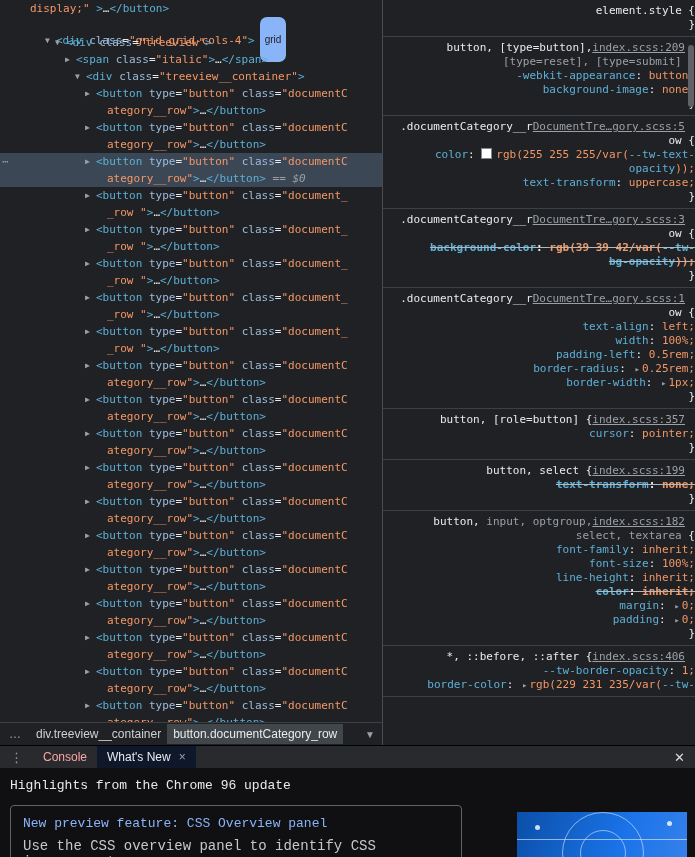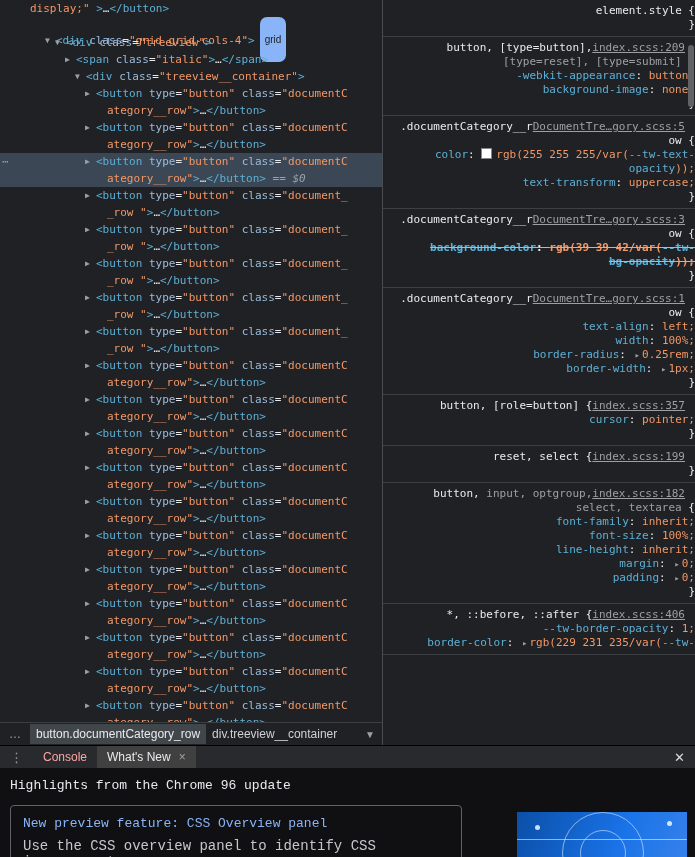--- a/index.html
+++ b/index.html
@@ -48,21 +48,21 @@
   .src-link{float:right;color:#9aa0a6;text-decoration:underline;margin-right:10px;}
   .tk-swt,.tk-sww{display:inline-block;width:9px;height:9px;border:1px solid #80868b;margin-right:4px;vertical-align:-1px;}
   .tk-swt{background:linear-gradient(45deg,#777 25%,#2a2a2a 25%,#2a2a2a 50%,#777 50%,#777 75%,#2a2a2a 75%);background-size:6px 6px;}
   .tk-sww{background:#ffffff;}
   .styles-scroll-thumb{position:absolute;right:1px;top:45px;width:6px;height:62px;background:#5f6368;border-radius:3px;}
   
   .drawer-bar{position:absolute;top:745px;left:0;width:695px;height:23px;background:#292a2d;border-top:1px solid #000;
     display:flex;align-items:stretch;box-sizing:border-box;}
   .drawer-menu{color:#9aa0a6;font-size:13px;display:flex;align-items:center;padding:0 10px;}
   .drawer-tab{color:#fca5a5;font-size:12px;padding:0 10px;display:flex;align-items:center;}
-  .drawer-tab.active{background:#404040;color:#e8eaed;}
+  .drawer-tab.active{background:#0f172a;color:#e8eaed;}
   .tab-close{margin-left:8px;color:#9aa0a6;font-size:12px;}
   .drawer-close{margin-left:auto;color:#dadce0;font-size:13px;display:flex;align-items:center;padding:0 10px;}
   
   .whats-new{position:absolute;top:768px;left:0;width:695px;height:89px;background:#101012;overflow:hidden;font-family:Liberation Mono, monospace;}
   .wn-header{color:#e8eaed;font-size:13px;padding:10px 10px 12px;}
   .wn-card{margin-left:10px;width:452px;border:1px solid #5f6368;border-radius:4px;padding:10px 12px;box-sizing:border-box;}
   .wn-title{color:#8ab4f8;font-size:13px;margin-bottom:7px;}
   .wn-desc{color:#c4c7cb;font-size:14px;}
   .wn-image{position:absolute;top:44px;right:8px;width:170px;height:110px;overflow:hidden;
     background:linear-gradient(110deg,#0b4fa8 0%,#1a73e8 55%,#3f85ec 100%);}
@@ -120,22 +120,22 @@
         <div class="tree-row" style="padding-left: 107px;"><span class="tk tk-v">ategory__row"</span><span class="tk tk-t">&gt;</span><span class="tk tk-w">…</span><span class="tk tk-t">&lt;/button&gt;</span></div>
         <div class="tree-row" style="padding-left: 96px;"><span class="tk tk-arrow">▶</span><span class="tk tk-t">&lt;button</span><span class="tk tk-w"> </span><span class="tk tk-a">type</span><span class="tk tk-w">=</span><span class="tk tk-v">"button"</span><span class="tk tk-w"> </span><span class="tk tk-a">class</span><span class="tk tk-w">=</span><span class="tk tk-v">"documentC</span></div>
         <div class="tree-row" style="padding-left: 107px;"><span class="tk tk-v">ategory__row"</span><span class="tk tk-t">&gt;</span><span class="tk tk-w">…</span><span class="tk tk-t">&lt;/button&gt;</span></div>
         <div class="tree-row" style="padding-left: 96px;"><span class="tk tk-arrow">▶</span><span class="tk tk-t">&lt;button</span><span class="tk tk-w"> </span><span class="tk tk-a">type</span><span class="tk tk-w">=</span><span class="tk tk-v">"button"</span><span class="tk tk-w"> </span><span class="tk tk-a">class</span><span class="tk tk-w">=</span><span class="tk tk-v">"documentC</span></div>
         <div class="tree-row" style="padding-left: 107px;"><span class="tk tk-v">ategory__row"</span><span class="tk tk-t">&gt;</span><span class="tk tk-w">…</span><span class="tk tk-t">&lt;/button&gt;</span></div>
         <div class="tree-row" style="padding-left: 96px;"><span class="tk tk-arrow">▶</span><span class="tk tk-t">&lt;button</span><span class="tk tk-w"> </span><span class="tk tk-a">type</span><span class="tk tk-w">=</span><span class="tk tk-v">"button"</span><span class="tk tk-w"> </span><span class="tk tk-a">class</span><span class="tk tk-w">=</span><span class="tk tk-v">"documentC</span></div>
         <div class="tree-row" style="padding-left: 107px;"><span class="tk tk-v">ategory__row"</span><span class="tk tk-t">&gt;</span><span class="tk tk-w">…</span><span class="tk tk-t">&lt;/button&gt;</span></div>
       </div>
     <div class="breadcrumb">
       <span class="crumb-ellipsis">…</span>
+      <span class="crumb">div.treeview__container</span>
       <span class="crumb active">button.documentCategory_row</span>
-      <span class="crumb">div.treeview__container</span>
       <span class="crumb-down">▼</span>
     </div>
   </div>
 
   <div class="styles-pane">
     <div>
         <div class="style-section">
           <div class="style-row ind0"><span class="tk tk-sel">element.style</span><span class="tk tk-w"> {</span></div>
           <div class="style-row ind0"><span class="tk tk-w">}</span></div>
         </div>
@@ -159,39 +159,42 @@
           <div class="style-row ind0"><span class="tk tk-sel">ow</span><span class="tk tk-w"> {</span></div>
           <div class="style-row ind1 strike"><span class="tk tk-p">background-color</span><span class="tk tk-w">: </span><span class="tk tk-v">rgb(39 39 42/var(</span><span class="tk tk-var">--tw-</span></div>
           <div class="style-row ind2 strike"><span class="tk tk-var">bg-opacity</span><span class="tk tk-v">));</span></div>
           <div class="style-row ind0"><span class="tk tk-w">}</span></div>
         </div>
         <div class="style-section">
           <div class="style-row ind0"><span class="src-link">DocumentTre…gory.scss:1</span><span class="tk tk-sel">.documentCategory__r</span></div>
           <div class="style-row ind0"><span class="tk tk-sel">ow</span><span class="tk tk-w"> {</span></div>
           <div class="style-row ind1"><span class="tk tk-p">text-align</span><span class="tk tk-w">: </span><span class="tk tk-v">left;</span></div>
           <div class="style-row ind1"><span class="tk tk-p">width</span><span class="tk tk-w">: </span><span class="tk tk-v">100%;</span></div>
+          <div class="style-row ind1"><span class="tk tk-p">padding-left</span><span class="tk tk-w">: </span><span class="tk tk-v">0.5rem;</span></div>
           <div class="style-row ind1"><span class="tk tk-p">border-radius</span><span class="tk tk-w">: </span><span class="tk tk-ar">▸</span><span class="tk tk-v">0.25rem;</span></div>
           <div class="style-row ind1"><span class="tk tk-p">border-width</span><span class="tk tk-w">: </span><span class="tk tk-ar">▸</span><span class="tk tk-v">1px;</span></div>
           <div class="style-row ind0"><span class="tk tk-w">}</span></div>
         </div>
         <div class="style-section">
           <div class="style-row ind0"><span class="src-link">index.scss:357</span><span class="tk tk-sel">button, [role=button]</span><span class="tk tk-w"> {</span></div>
           <div class="style-row ind1"><span class="tk tk-p">cursor</span><span class="tk tk-w">: </span><span class="tk tk-v">pointer;</span></div>
           <div class="style-row ind0"><span class="tk tk-w">}</span></div>
         </div>
         <div class="style-section">
-          <div class="style-row ind0"><span class="src-link">index.scss:199</span><span class="tk tk-sel">reset, select</span><span class="tk tk-w"> {</span></div>
+          <div class="style-row ind0"><span class="src-link">index.scss:199</span><span class="tk tk-sel">button, select</span><span class="tk tk-w"> {</span></div>
+          <div class="style-row ind1 strike"><span class="tk tk-p">text-transform</span><span class="tk tk-w">: </span><span class="tk tk-v">none;</span></div>
           <div class="style-row ind0"><span class="tk tk-w">}</span></div>
         </div>
         <div class="style-section">
           <div class="style-row ind0"><span class="src-link">index.scss:182</span><span class="tk tk-sel">button,</span><span class="tk tk-w"> </span><span class="tk tk-selg">input, optgroup,</span></div>
           <div class="style-row ind0"><span class="tk tk-selg">select, textarea</span><span class="tk tk-w"> {</span></div>
           <div class="style-row ind1"><span class="tk tk-p">font-family</span><span class="tk tk-w">: </span><span class="tk tk-v">inherit;</span></div>
           <div class="style-row ind1"><span class="tk tk-p">font-size</span><span class="tk tk-w">: </span><span class="tk tk-v">100%;</span></div>
           <div class="style-row ind1"><span class="tk tk-p">line-height</span><span class="tk tk-w">: </span><span class="tk tk-v">inherit;</span></div>
+          <div class="style-row ind1 strike"><span class="tk tk-p">color</span><span class="tk tk-w">: </span><span class="tk tk-v">inherit;</span></div>
           <div class="style-row ind1"><span class="tk tk-p">margin</span><span class="tk tk-w">: </span><span class="tk tk-ar">▸</span><span class="tk tk-v">0;</span></div>
           <div class="style-row ind1"><span class="tk tk-p">padding</span><span class="tk tk-w">: </span><span class="tk tk-ar">▸</span><span class="tk tk-v">0;</span></div>
           <div class="style-row ind0"><span class="tk tk-w">}</span></div>
         </div>
         <div class="style-section">
           <div class="style-row ind0"><span class="src-link">index.scss:406</span><span class="tk tk-sel">*, ::before, ::after</span><span class="tk tk-w"> {</span></div>
           <div class="style-row ind1"><span class="tk tk-p">--tw-border-opacity</span><span class="tk tk-w">: </span><span class="tk tk-v">1;</span></div>
           <div class="style-row ind1"><span class="tk tk-p">border-color</span><span class="tk tk-w">: </span><span class="tk tk-ar">▸</span><span class="tk tk-v">rgb(229 231 235/var(</span><span class="tk tk-var">--tw-</span></div>
         </div>
       </div>

